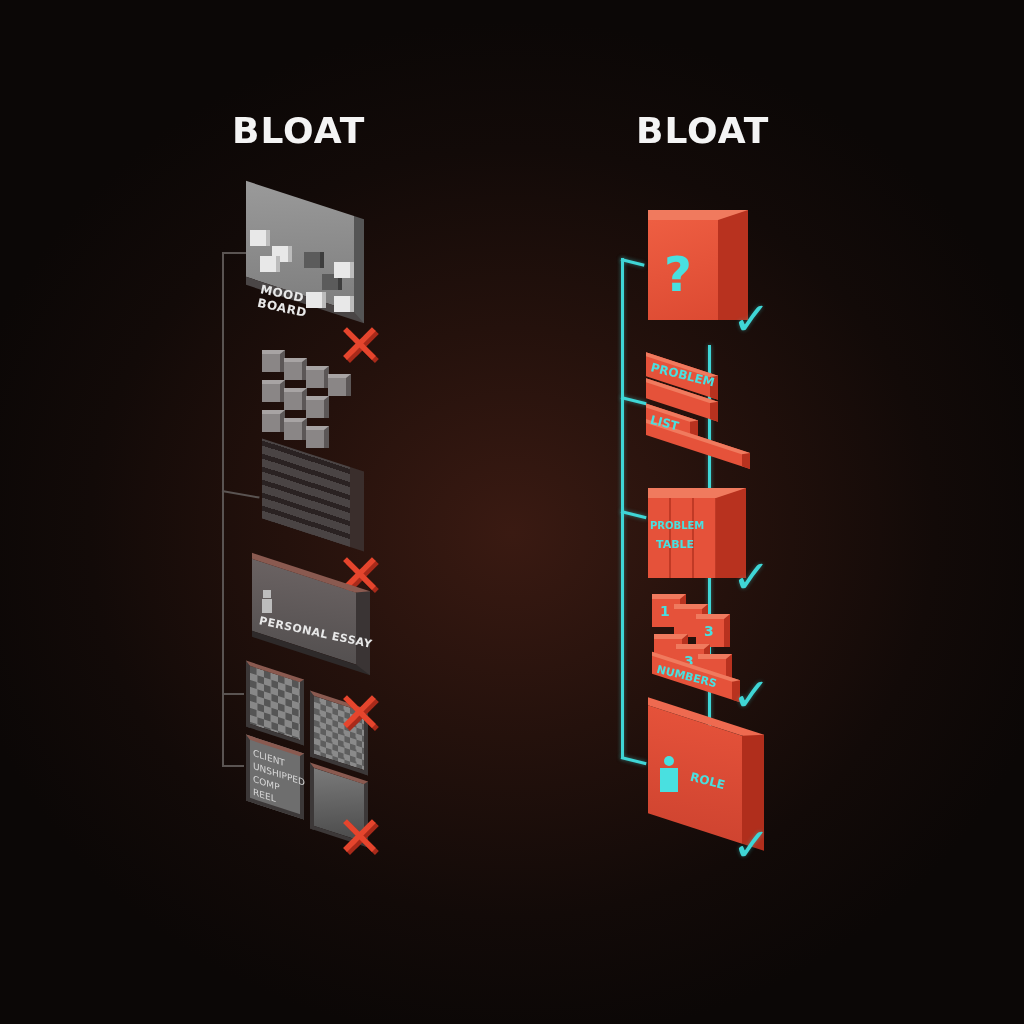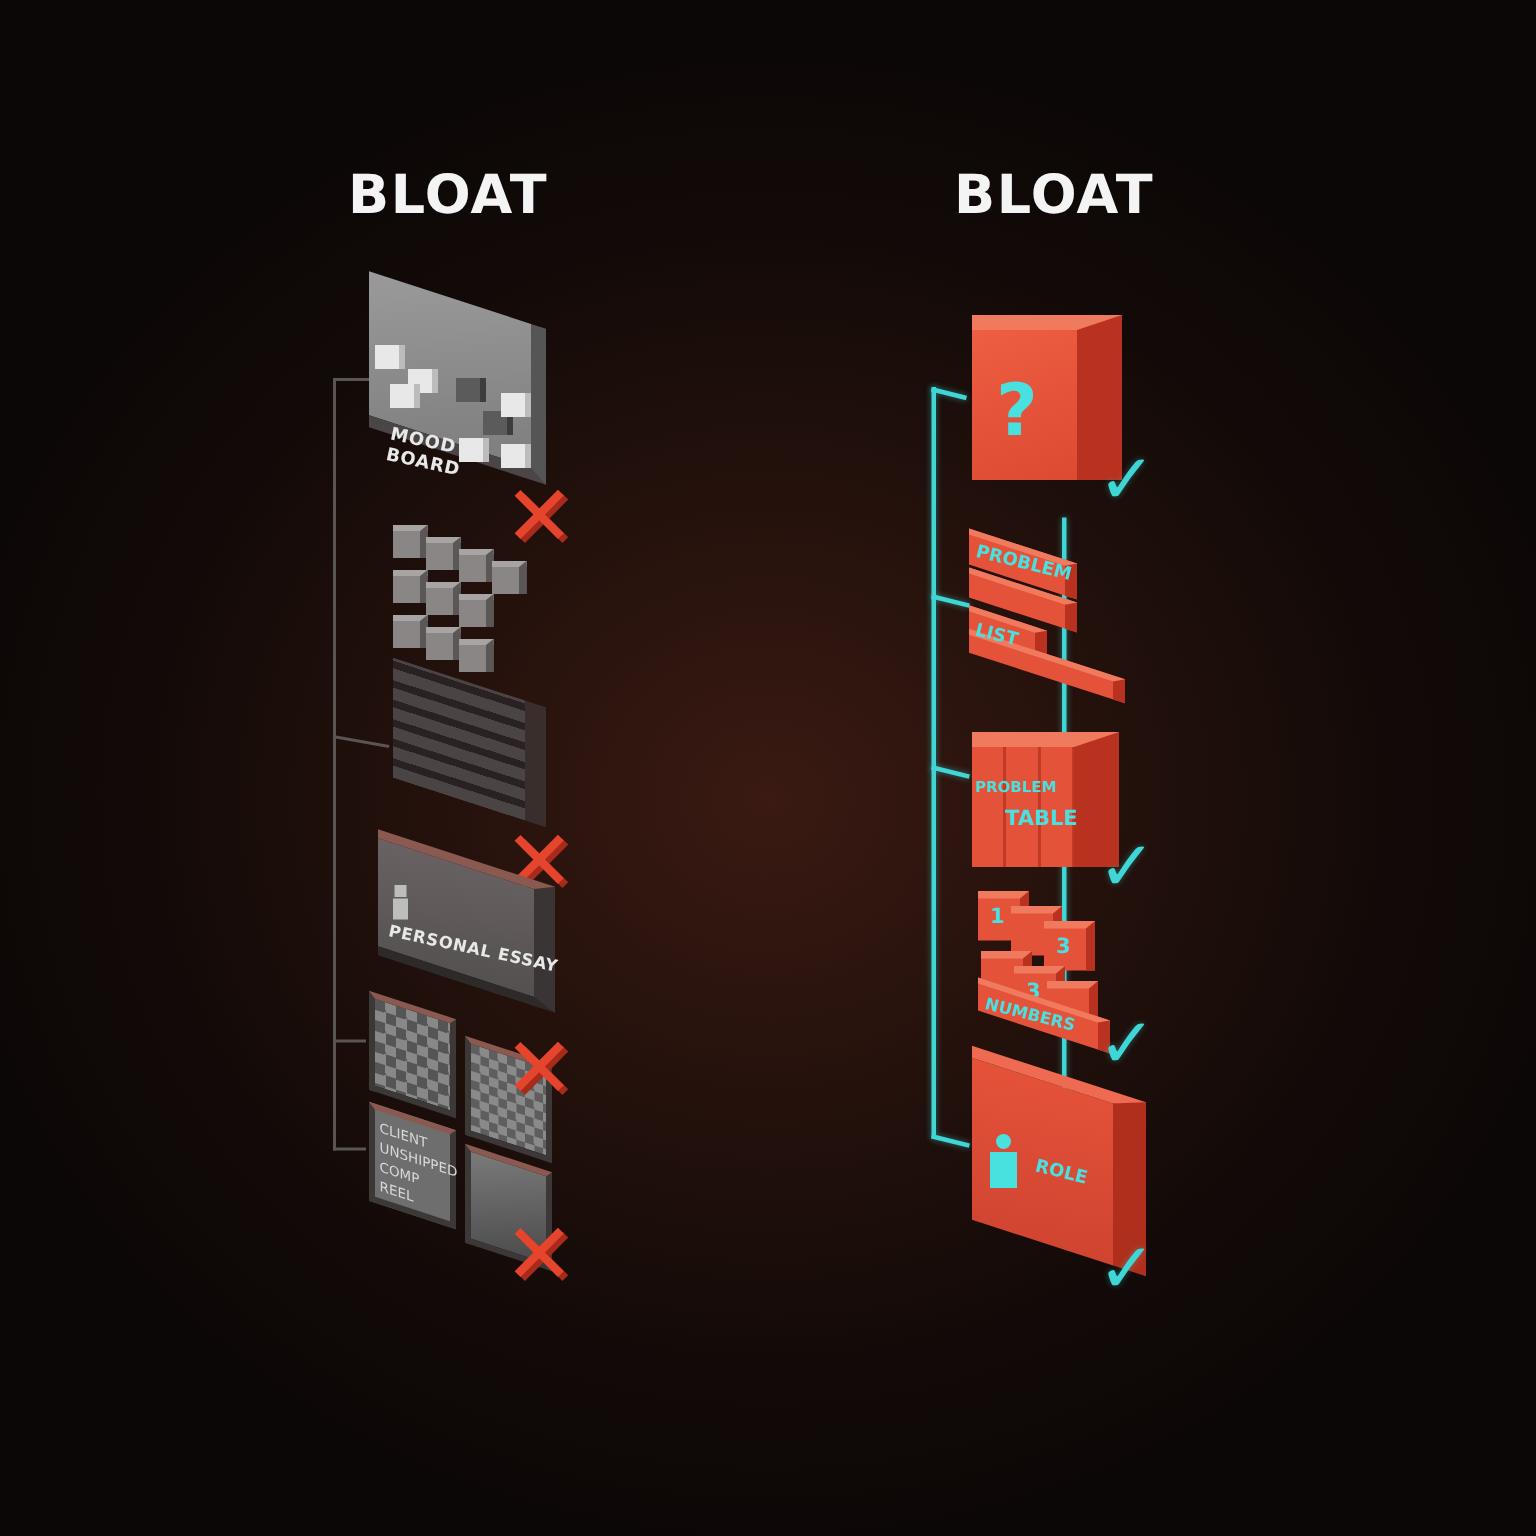--- a/index.html
+++ b/index.html
@@ -166,21 +166,21 @@
     <div class="red-bar" style="left:0; top:4px; width:64px; height:20px;"></div>
     <div class="red-bar" style="left:0; top:30px; width:64px; height:16px;"></div>
     <div class="red-bar" style="left:0; top:52px; width:44px; height:16px;"></div>
     <div class="red-bar" style="left:0; top:76px; width:96px; height:12px;"></div>
     <div class="cyan-text" style="left:4px; top:8px; font-size:12px; transform:rotate(14deg);">PROBLEM</div>
     <div class="cyan-text" style="left:4px; top:56px; font-size:12px; transform:rotate(14deg);">LIST</div>
   </div>
 
   <div class="obj red-cube" style="left:648px; top:488px; width:68px; height:80px; background:repeating-linear-gradient(90deg,#e5523a 0 21px,#c03a26 21px 23px), #e5523a;">
     <div class="cyan-text" style="left:2px; top:22px; font-size:10px;">PROBLEM</div>
-    <div class="cyan-text" style="left:22px; top:40px; font-size:14px;">TABLE</div>
+    <div class="cyan-text" style="left:8px; top:40px; font-size:11px;">TABLE</div>
   </div>
   <div class="check" style="left:732px; top:554px;">✓</div>
 
   <div class="obj" style="left:652px; top:594px; width:100px; height:120px;">
     <div class="red-tile" style="left:0; top:0;">
         <span class="cyan-text" style="left:8px; top:4px; font-size:14px;">1</span>
       </div>
     <div class="red-tile" style="left:22px; top:10px;"></div>
     <div class="red-tile" style="left:44px; top:20px;">
         <span class="cyan-text" style="left:8px; top:4px; font-size:14px;">3</span>

